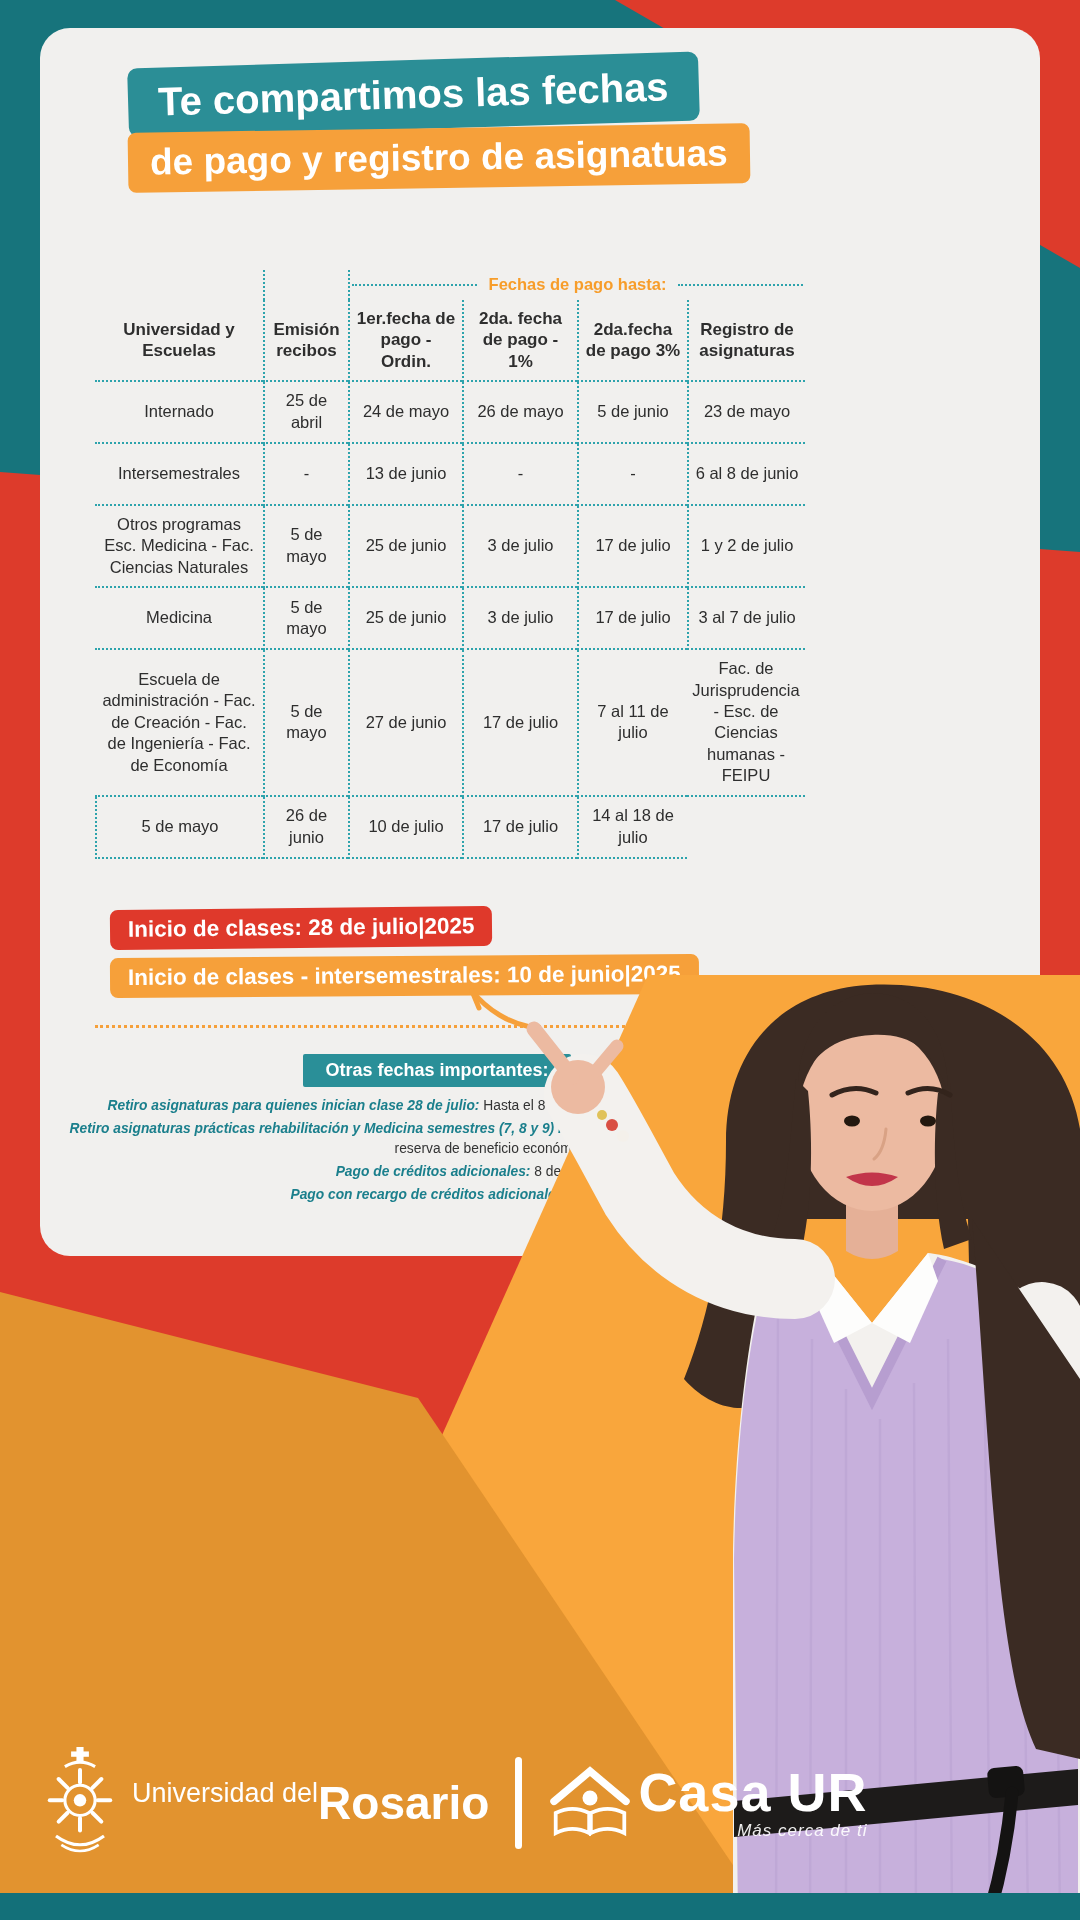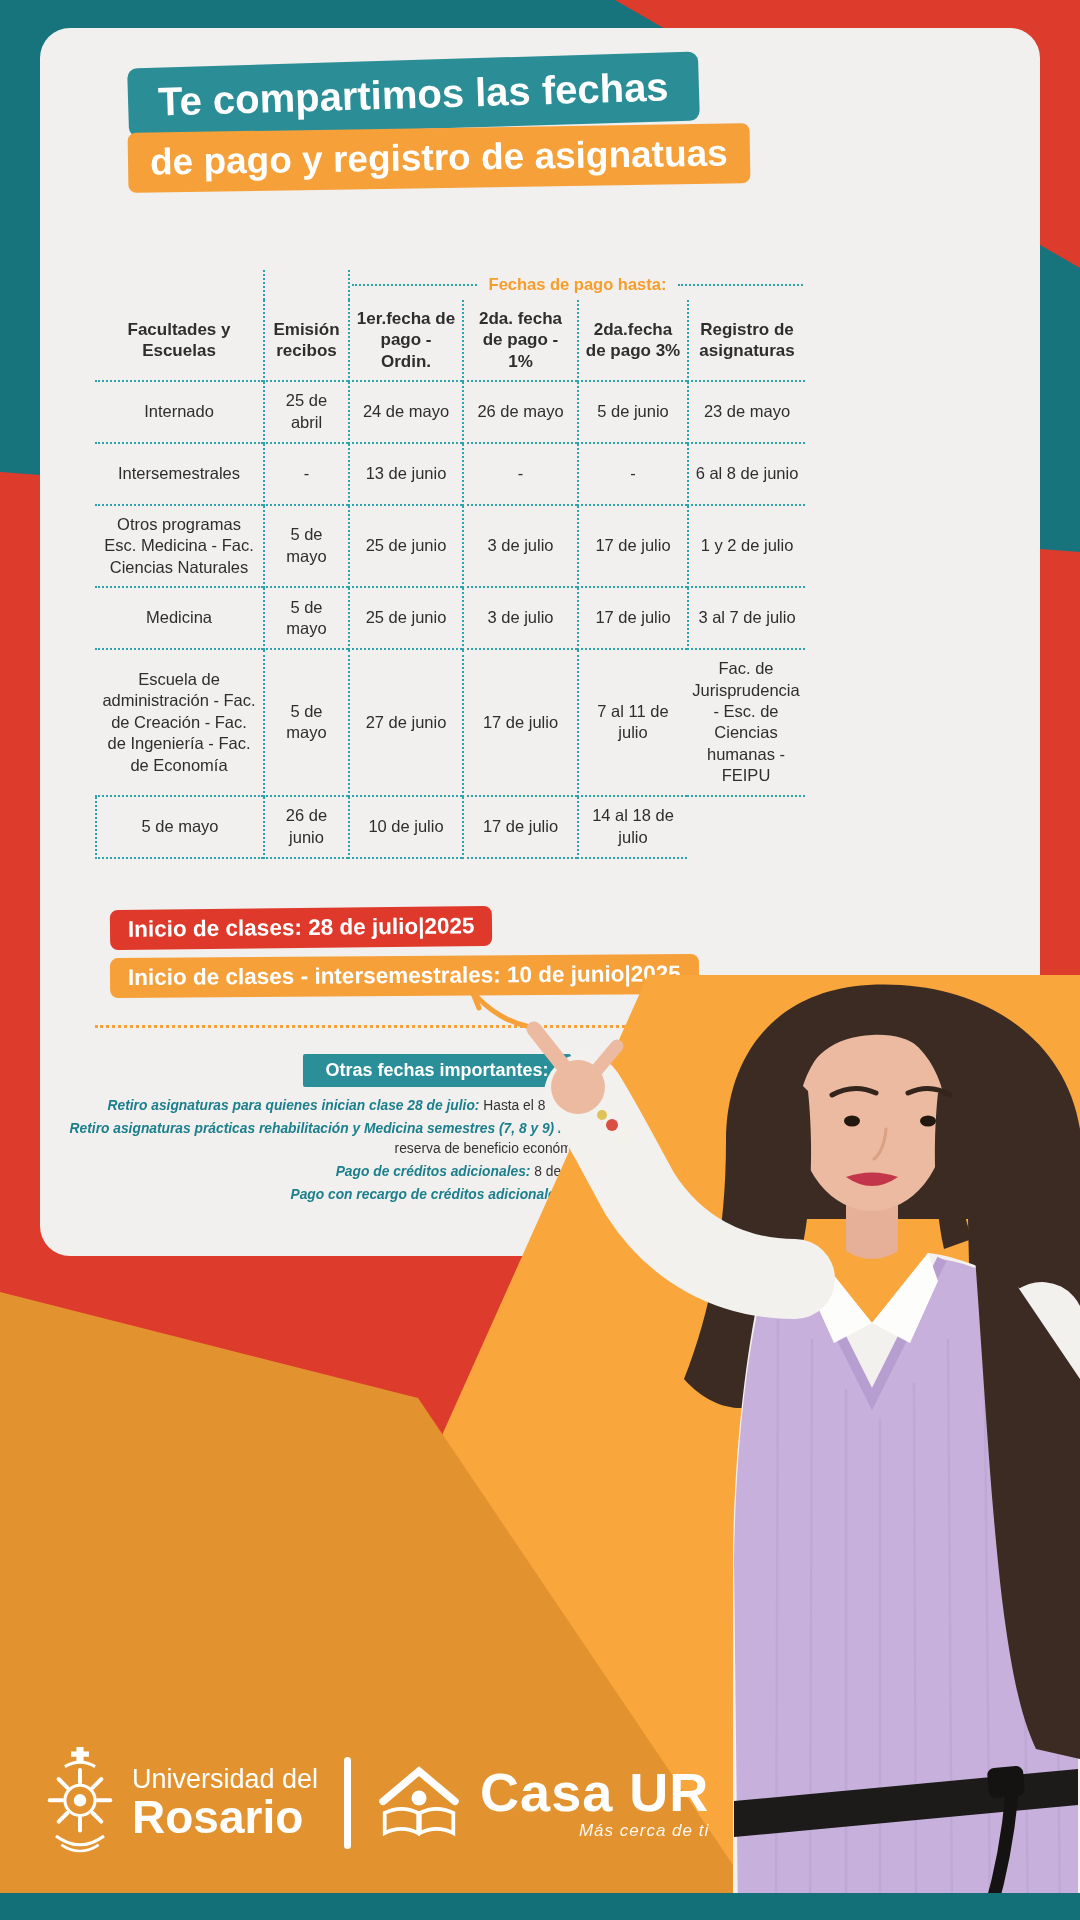--- a/index.html
+++ b/index.html
@@ -44,26 +44,26 @@
   .odlist{position:absolute;top:1068px;left:8px;width:888px;text-align:center;font-size:13.8px;
           line-height:1.5;color:#333;}
   .odline{margin:0 0 2px 0;}
   .odlabel{color:#1b7f8c;font-weight:bold;font-style:italic;}
 
   .point-arrow{position:absolute;left:462px;top:983px;z-index:4;}
 
   .woman{position:absolute;left:520px;top:979px;z-index:6;}
 
   .footer{position:absolute;left:40px;top:1742px;height:122px;display:flex;align-items:center;z-index:7;color:#fff;}
-  .uni-text{margin-left:12px;display:flex;flex-direction:column;}
+  .uni-text{margin-left:12px;display:flex;flex-direction:row;}
   .uni-line1{font-size:27px;line-height:1.05;}
   .uni-line2{font-size:46px;font-weight:bold;line-height:1.05;}
   .fdivider{width:7px;height:92px;background:#fff;border-radius:4px;margin:0 22px 0 26px;}
   .casa{display:flex;align-items:center;}
-  .casa-text{display:flex;flex-direction:column;align-items:flex-end;margin-left:15px;}
+  .casa-text{display:flex;flex-direction:column;align-items:flex-end;margin-left:2px;}
   .casa-brand{font-size:54px;font-weight:bold;letter-spacing:1px;line-height:1;}
   .casa-tag{font-size:17px;font-style:italic;opacity:.92;letter-spacing:1px;margin-top:2px;}
 </style>
 </head>
 <body>
 
 <div class="canvas">
 
   <div class="bg bg-teal"></div>
 
@@ -74,21 +74,21 @@
 
     <div class="tbl">
       <div class="cell gc g0"></div>
       <div class="cell gc g1"></div>
       <div class="cell gc glabel">
         <span class="leader"></span>
         <span class="gtext">Fechas de pago hasta:</span>
         <span class="leader"></span>
       </div>
 
-    <div class="cell head c0">Facultades y Escuelas</div>
+    <div class="cell head c0">Universidad y Escuelas</div>
         <div class="cell head c1">Emisión recibos</div>
         <div class="cell head c2">1er.fecha de pago - Ordin.</div>
         <div class="cell head c3">2da. fecha de pago - 1%</div>
         <div class="cell head c4">2da.fecha de pago 3%</div>
         <div class="cell head c5">Registro de asignaturas</div>
         <div class="cell body c0">Internado</div>
         <div class="cell body c1">25 de abril</div>
         <div class="cell body c2">24 de mayo</div>
         <div class="cell body c3">26 de mayo</div>
         <div class="cell body c4">5 de junio</div>

